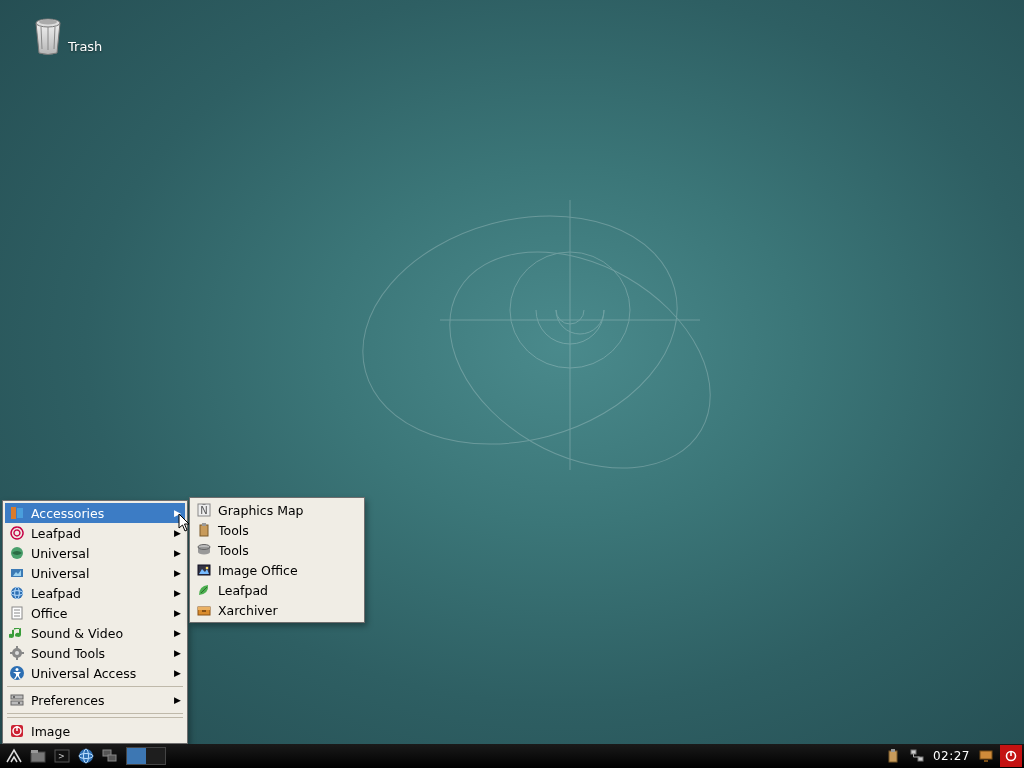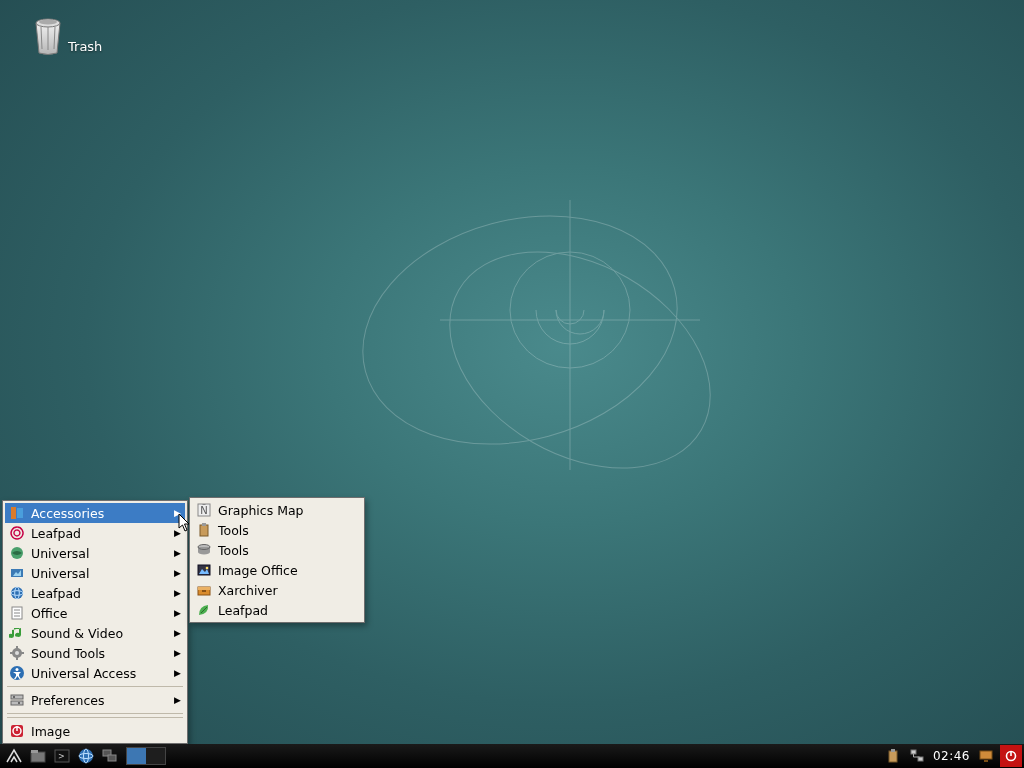--- a/index.html
+++ b/index.html
@@ -319,35 +319,35 @@
           <rect x="2" y="3" width="12" height="10" fill="#334" stroke="#112"></rect>
           <polygon points="3,12 6,7 9,10 11,7 13,12" fill="#7bf"></polygon>
           <circle cx="11" cy="6" r="1.3" fill="#ffde66"></circle>
         </svg>
     </span>
     <span class="mi-label">Image Office</span>
   </div>
   <div class="menu-item">
     <span class="mi-icon">
       <svg width="16" height="16" viewBox="0 0 16 16">
+          <path d="M3 13 Q3 4 12 3 Q13 12 3 13" fill="#4caf50"></path>
+          <line x1="5" y1="11" x2="11" y2="5" stroke="#2c6b2c"></line>
+        </svg>
+    </span>
+    <span class="mi-label">Leafpad</span>
+  </div>
+  <div class="menu-item">
+    <span class="mi-icon">
+      <svg width="16" height="16" viewBox="0 0 16 16">
           <rect x="2" y="5" width="12" height="8" fill="#d98b2c" stroke="#8a5214"></rect>
           <rect x="2" y="5" width="12" height="3" fill="#eab063"></rect>
           <rect x="6" y="8" width="4" height="2" fill="#8a5214"></rect>
         </svg>
     </span>
     <span class="mi-label">Xarchiver</span>
-  </div>
-  <div class="menu-item">
-    <span class="mi-icon">
-      <svg width="16" height="16" viewBox="0 0 16 16">
-          <path d="M3 13 Q3 4 12 3 Q13 12 3 13" fill="#4caf50"></path>
-          <line x1="5" y1="11" x2="11" y2="5" stroke="#2c6b2c"></line>
-        </svg>
-    </span>
-    <span class="mi-label">Leafpad</span>
   </div>
 </div>
 
 <svg style="position:absolute; left:178px; top:513px; pointer-events:none;" width="14" height="20" viewBox="0 0 14 20">
   <path d="M1 1 L1 15 L4.5 12 L7 18 L9 17 L6.5 11 L11 11 Z" fill="#fff" stroke="#000"></path>
 </svg>
 
 <div class="taskbar">
   <div class="app-btn">
     <svg width="18" height="18" viewBox="0 0 18 18">
@@ -391,21 +391,21 @@
         <rect x="6" y="1" width="4" height="3" fill="#999"></rect>
       </svg>
   </div>
   <div class="app-btn">
     <svg width="16" height="16" viewBox="0 0 16 16">
         <rect x="2" y="2" width="5" height="4" fill="#ccc" stroke="#777"></rect>
         <rect x="9" y="9" width="5" height="4" fill="#ccc" stroke="#777"></rect>
         <path d="M4.5 6 v3 h6 v1" fill="none" stroke="#aaa"></path>
       </svg>
   </div>
-  <span class="clock">02:46</span>
+  <span class="clock">02:27</span>
   <div class="app-btn">
     <svg width="16" height="16" viewBox="0 0 16 16">
         <rect x="2" y="3" width="12" height="8" fill="#cf8b3a" stroke="#7a4e16"></rect>
         <rect x="6" y="12" width="4" height="2" fill="#7a4e16"></rect>
       </svg>
   </div>
   <div class="power">
     <svg width="14" height="14" viewBox="0 0 14 14">
         <circle cx="7" cy="7" r="4.5" fill="none" stroke="#fff" stroke-width="1.6"></circle>
         <line x1="7" y1="2" x2="7" y2="7" stroke="#fff" stroke-width="1.6"></line>

